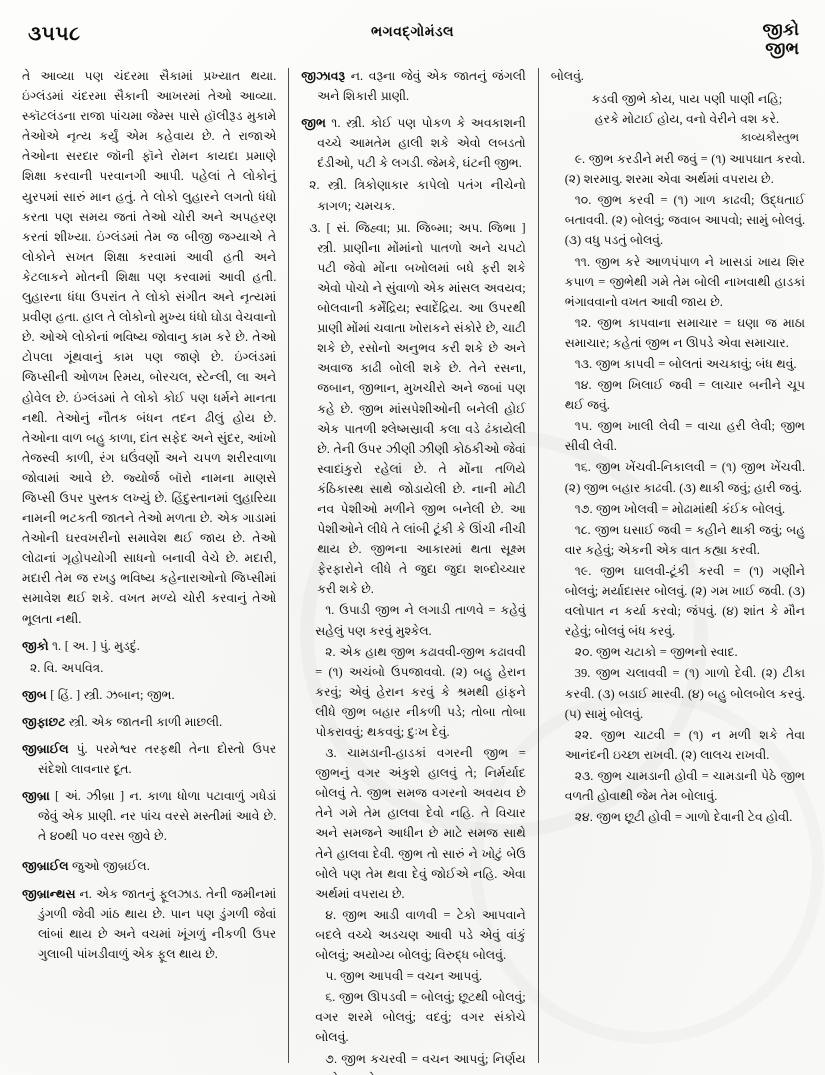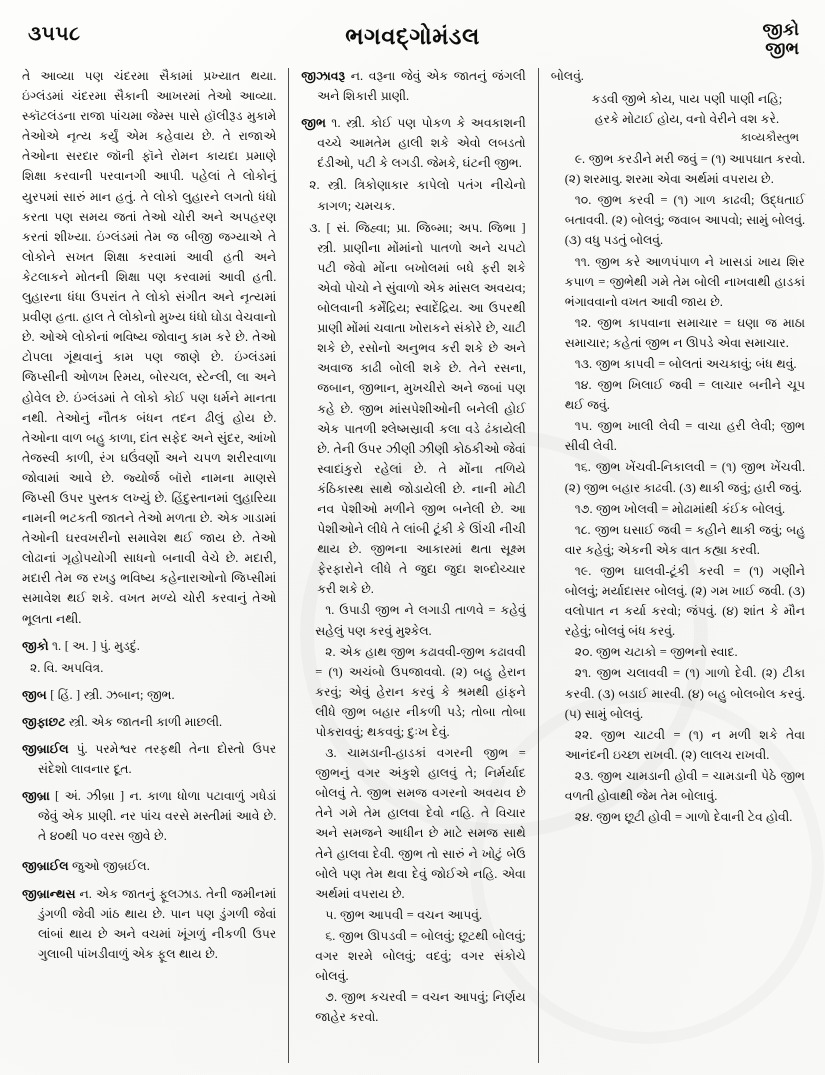--- a/index.html
+++ b/index.html
@@ -63,21 +63,21 @@
     font-size: 20px;
     font-weight: bold;
     letter-spacing: 0.5px;
   }
   .rh-center {
     position: absolute;
     left: 0;
     right: 0;
     top: 2px;
     text-align: center;
-    font-size: 23px;
+    font-size: 14px;
     font-weight: bold;
     letter-spacing: 0.4px;
   }
   .rh-right {
     position: absolute;
     right: 2px;
     top: -2px;
     text-align: right;
     font-size: 17px;
     font-weight: bold;
@@ -202,20 +202,21 @@
     <div class="col col-2">
       <p class="entry tight"><span class="headword">જીઝાવરૂ</span><span> ન. વરૂના જેવું એક જાતનું જંગલી અને શિકારી પ્રાણી.</span></p>
 
       <p class="entry"><span class="headword">જીભ</span><span> ૧. સ્ત્રી. કોઈ પણ પોકળ કે અવકાશની વચ્ચે આમતેમ હાલી શકે એવો લબડતો દંડીઓ, પટી કે લગડી. જેમકે, ઘંટની જીભ.</span></p>
       <p class="sub">૨. સ્ત્રી. ત્રિકોણાકાર કાપેલો પતંગ નીચેનો કાગળ; ચમચક.</p>
       <p class="sub">૩. [ સં. જિહ્વા; પ્રા. જિબ્મા; અપ. જિભા ] સ્ત્રી. પ્રાણીના મોંમાંનો પાતળો અને ચપટો પટી જેવો મોંના બખોલમાં બધે ફરી શકે એવો પોચો ને સુંવાળો એક માંસલ અવયવ; બોલવાની કર્મેંદ્રિય; સ્વાદેંદ્રિય. આ ઉપરથી પ્રાણી મોંમાં ચવાતા ખોરાકને સંકોરે છે, ચાટી શકે છે, રસોનો અનુભવ કરી શકે છે અને અવાજ કાઢી બોલી શકે છે. તેને રસના, જબાન, જીભાન, મુખચીરો અને જબાં પણ કહે છે. જીભ માંસપેશીઓની બનેલી હોઈ એક પાતળી શ્લેષ્મસ્રાવી કલા વડે ઢંકાયેલી છે. તેની ઉપર ઝીણી ઝીણી કોઠકીઓ જેવાં સ્વાદાંકુરો રહેલાં છે. તે મોંના તળિયે કંઠિકાસ્થ સાથે જોડાયેલી છે. નાની મોટી નવ પેશીઓ મળીને જીભ બનેલી છે. આ પેશીઓને લીધે તે લાંબી ટૂંકી કે ઊંચી નીચી થાય છે. જીભના આકારમાં થતા સૂક્ષ્મ ફેરફારોને લીધે તે જુદા જુદા શબ્દોચ્ચાર કરી શકે છે.</p>
 
       <p class="idiom">૧. ઉપાડી જીભ ને લગાડી તાળવે = કહેવું સહેલું પણ કરવું મુશ્કેલ.</p>
       <p class="idiom">૨. એક હાથ જીભ કઢાવવી-જીભ કઢાવવી = (૧) અચંબો ઉપજાવવો. (૨) બહુ હેરાન કરવું; એવું હેરાન કરવું કે શ્રમથી હાંફને લીધે જીભ બહાર નીકળી પડે; તોબા તોબા પોકરાવવું; થકવવું; દુઃખ દેવું.</p>
       <p class="idiom">૩. ચામડાની-હાડકાં વગરની જીભ = જીભનું વગર અંકુશે હાલવું તે; નિર્મર્યાદ બોલવું તે. જીભ સમજ વગરનો અવયવ છે તેને ગમે તેમ હાલવા દેવો નહિ. તે વિચાર અને સમજને આધીન છે માટે સમજ સાથે તેને હાલવા દેવી. જીભ તો સારું ને ખોટું બેઉ બોલે પણ તેમ થવા દેવું જોઈએ નહિ. એવા અર્થમાં વપરાય છે.</p>
+      <p class="idiom">૪. જીભ આડી વાળવી = ટેકો આપવાને બદલે વચ્ચે અડચણ આવી પડે એવું વાંકું બોલવું; અયોગ્ય બોલવું; વિરુદ્ધ બોલવું.</p>
       <p class="idiom">૫. જીભ આપવી = વચન આપવું.</p>
       <p class="idiom">૬. જીભ ઊપડવી = બોલવું; છૂટથી બોલવું; વગર શરમે બોલવું; વદવું; વગર સંકોચે બોલવું.</p>
       <p class="idiom">૭. જીભ કચરવી = વચન આપવું; નિર્ણય જાહેર કરવો.</p>
 
     </div>
 
     <div class="rule"></div>
 
     <div class="col col-3">
       <p class="para">બોલવું.</p>
@@ -231,20 +232,20 @@
       <p class="idiom">૧૧. જીભ કરે આળપંપાળ ને ખાસડાં ખાય શિર કપાળ = જીભેથી ગમે તેમ બોલી નાખવાથી હાડકાં ભંગાવવાનો વખત આવી જાય છે.</p>
       <p class="idiom">૧૨. જીભ કાપવાના સમાચાર = ઘણા જ માઠા સમાચાર; કહેતાં જીભ ન ઊપડે એવા સમાચાર.</p>
       <p class="idiom">૧૩. જીભ કાપવી = બોલતાં અચકાવું; બંધ થવું.</p>
       <p class="idiom">૧૪. જીભ ખિલાઈ જવી = લાચાર બનીને ચૂપ થઈ જવું.</p>
       <p class="idiom">૧૫. જીભ ખાલી લેવી = વાચા હરી લેવી; જીભ સીવી લેવી.</p>
       <p class="idiom">૧૬. જીભ ખેંચવી-નિકાલવી = (૧) જીભ ખેંચવી. (૨) જીભ બહાર કાઢવી. (૩) થાકી જવું; હારી જવું.</p>
       <p class="idiom">૧૭. જીભ ખોલવી = મોઢામાંથી કંઈક બોલવું.</p>
       <p class="idiom">૧૮. જીભ ઘસાઈ જવી = કહીને થાકી જવું; બહુ વાર કહેવું; એકની એક વાત કહ્યા કરવી.</p>
       <p class="idiom">૧૯. જીભ ઘાલવી-ટૂંકી કરવી = (૧) ગણીને બોલવું; મર્યાદાસર બોલવું. (૨) ગમ ખાઈ જવી. (૩) વલોપાત ન કર્યા કરવો; જંપવું. (૪) શાંત કે મૌન રહેવું; બોલવું બંધ કરવું.</p>
       <p class="idiom">૨૦. જીભ ચટાકો = જીભનો સ્વાદ.</p>
-      <p class="idiom">૨૧. જીભ ચલાવવી = (૧) ગાળો દેવી. (૨) ટીકા કરવી. (૩) બડાઈ મારવી. (૪) બહુ બોલબોલ કરવું. (૫) સામું બોલવું.</p>
+      <p class="idiom">39. જીભ ચલાવવી = (૧) ગાળો દેવી. (૨) ટીકા કરવી. (૩) બડાઈ મારવી. (૪) બહુ બોલબોલ કરવું. (૫) સામું બોલવું.</p>
       <p class="idiom">૨૨. જીભ ચાટવી = (૧) ન મળી શકે તેવા આનંદની ઇચ્છા રાખવી. (૨) લાલચ રાખવી.</p>
       <p class="idiom">૨૩. જીભ ચામડાની હોવી = ચામડાની પેઠે જીભ વળતી હોવાથી જેમ તેમ બોલાવું.</p>
       <p class="idiom">૨૪. જીભ છૂટી હોવી = ગાળો દેવાની ટેવ હોવી.</p>
     </div>
 
   </div>
 </div>
 
 </body></html>

